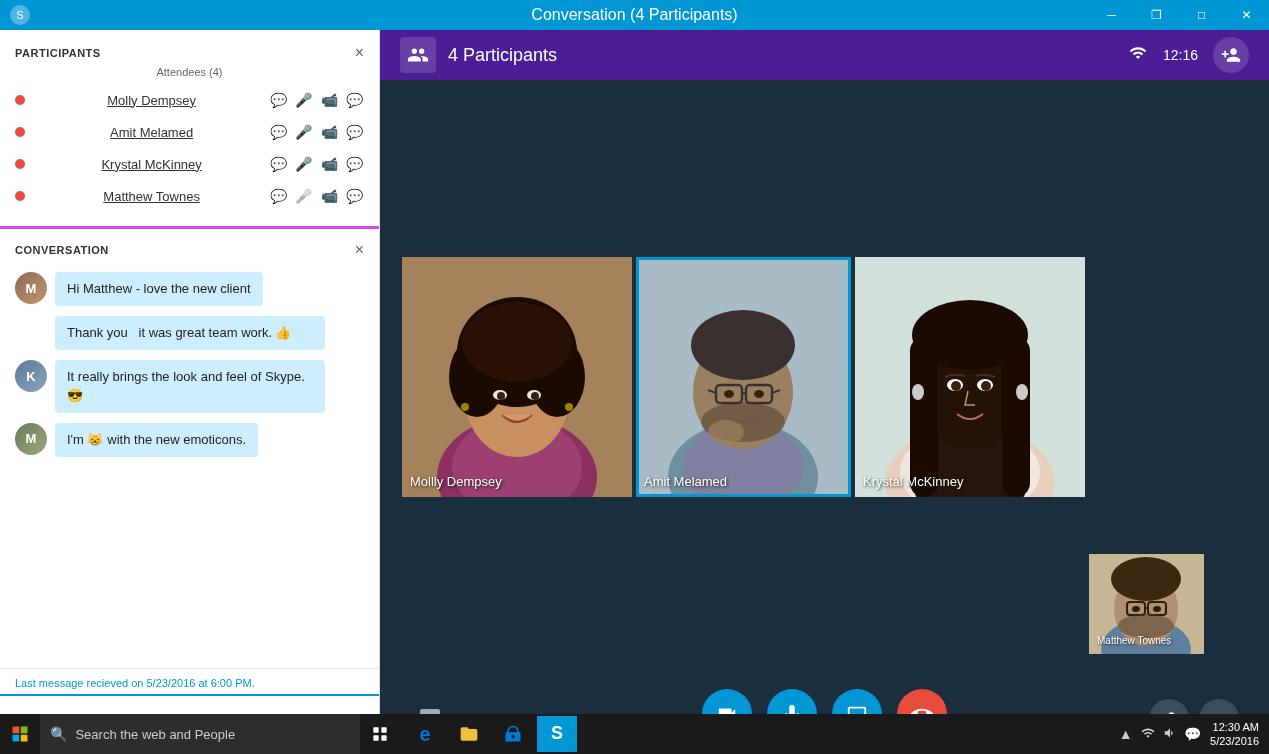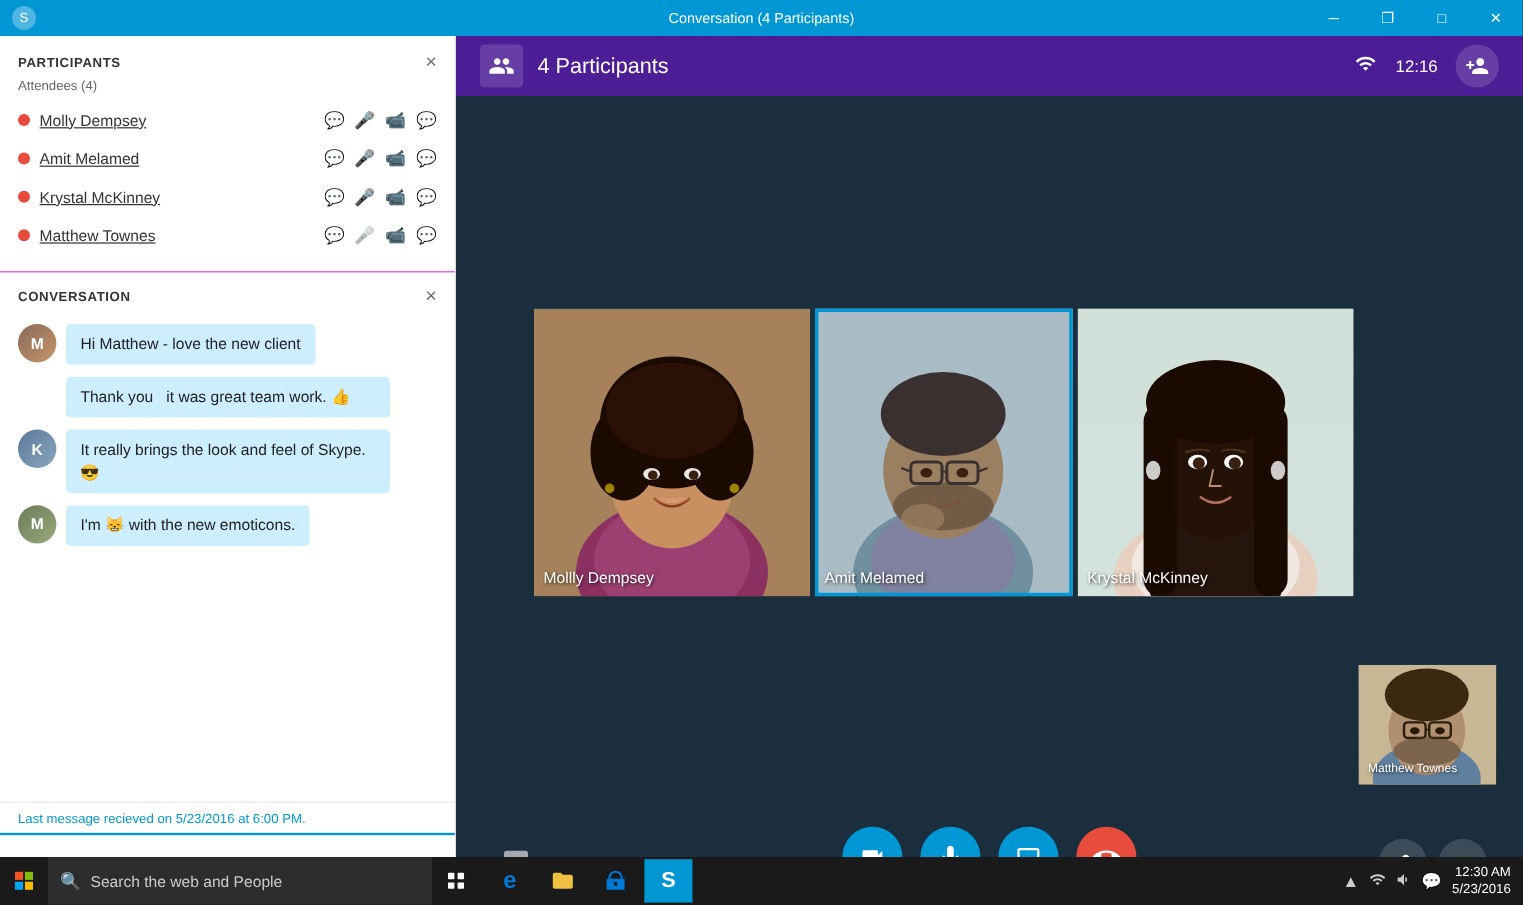--- a/index.html
+++ b/index.html
@@ -10,21 +10,21 @@
       width: 100%;
       height: 30px;
       background: #0097d4;
       display: flex;
       align-items: center;
       justify-content: center;
       position: relative;
     }
     #titlebar .title {
       color: white;
-      font-size: 12px;
+      font-size: 16px;
     }
     #titlebar .win-controls {
       position: absolute;
       right: 0;
       top: 0;
       display: flex;
       height: 30px;
     }
     #titlebar .win-controls span {
       width: 45px;
@@ -65,21 +65,22 @@
       height: 100%;
       background: #ffffff;
       display: flex;
       flex-direction: column;
       border-right: 1px solid #ddd;
     }
 
     
     #participants-section {
       padding: 15px 15px 10px 15px;
-      border-bottom: 1px solid #d946ef;
+      border-bottom: 3px solid #d946ef;
+      text-align: center;
     }
     #participants-header {
       display: flex;
       justify-content: space-between;
       align-items: center;
       margin-bottom: 5px;
     }
     #participants-header .title {
       font-size: 11px;
       font-weight: bold;
@@ -290,21 +291,21 @@
       color: white;
       font-size: 16px;
       cursor: pointer;
     }
 
     
     #video-grid {
       flex: 1;
       display: flex;
       align-items: center;
-      justify-content: flex-end;
+      justify-content: flex-start;
       padding: 20px;
       gap: 0;
     }
 
     .video-tile {
       position: relative;
       overflow: hidden;
       margin: 2px;
     }
     .video-tile.large {

